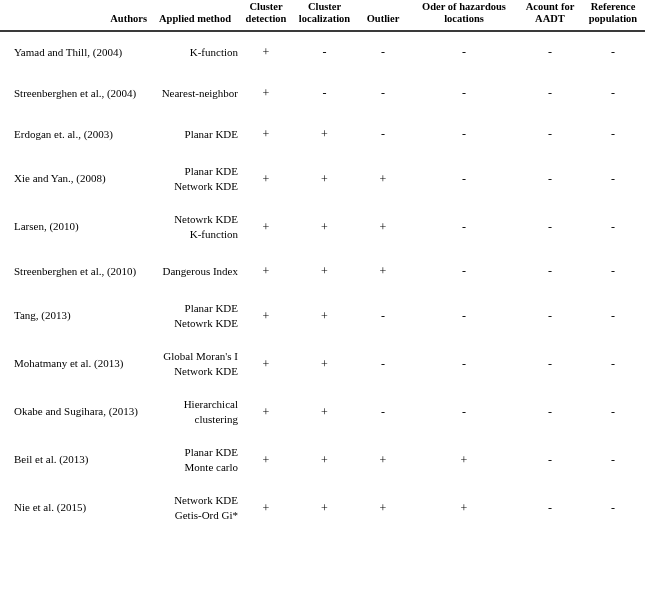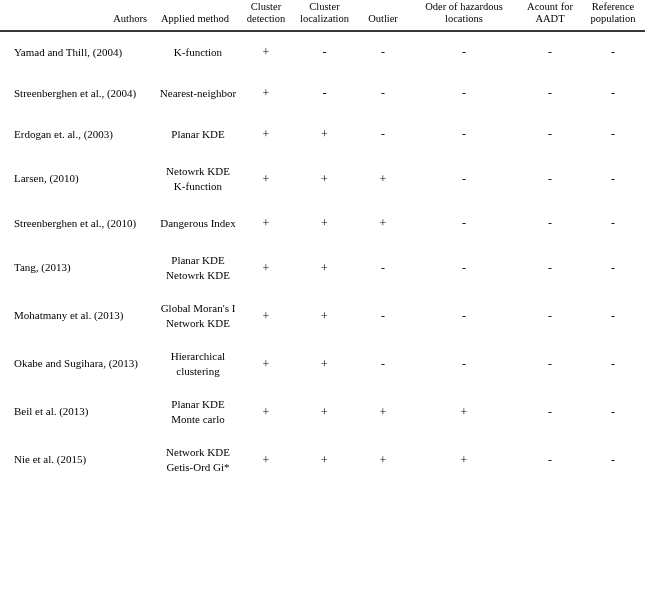--- a/index.html
+++ b/index.html
@@ -31,21 +31,21 @@
   col.c-method      { width: 90px;  }
   col.c-cdet        { width: 52px;  }
   col.c-cloc        { width: 65px;  }
   col.c-outlier     { width: 52px;  }
   col.c-order       { width: 110px; }
   col.c-aadt        { width: 62px;  }
   col.c-refpop      { width: 64px;  }
 
   
   thead th {
-    font-weight: normal;
+    font-weight: bold;
     font-size: 10.5px;
     line-height: 1.18;
     vertical-align: bottom;
     padding: 1px 3px 4px 3px;
     text-align: center;
     border-bottom: 2px solid #3a3a3a;
   }
   thead th.h-authors { text-align: right; }
   thead th.h-method  { text-align: center; }
 
@@ -56,21 +56,21 @@
     vertical-align: middle;
     padding: 0;
     height: 41px;
   }
   tbody td.cell-authors {
     text-align: left;
     padding-left: 14px;
     padding-right: 2px;
   }
   tbody td.cell-method {
-    text-align: center;
+    text-align: right;
     padding-left: 8px;
     padding-right: 2px;
   }
   tbody td.cell-mark {
     text-align: center;
     font-size: 12px;
   }
   tbody tr.tall td { height: 48px; }
 
   .method-line { display: block; white-space: nowrap; }
@@ -155,20 +155,33 @@
             <span class="method-line">Planar KDE</span>
           </td>
           <td class="cell-mark"><span class="mark-plus">+</span></td>
           <td class="cell-mark"><span class="mark-plus">+</span></td>
           <td class="cell-mark"><span class="mark-minus">-</span></td>
           <td class="cell-mark"><span class="mark-minus">-</span></td>
           <td class="cell-mark"><span class="mark-minus">-</span></td>
           <td class="cell-mark"><span class="mark-minus">-</span></td>
         </tr>
         <tr class="tall">
+          <td class="cell-authors">Xie and Yan., (2008)</td>
+          <td class="cell-method">
+            <span class="method-line">Planar KDE</span>
+            <span class="method-line">Network KDE</span>
+          </td>
+          <td class="cell-mark"><span class="mark-plus">+</span></td>
+          <td class="cell-mark"><span class="mark-plus">+</span></td>
+          <td class="cell-mark"><span class="mark-plus">+</span></td>
+          <td class="cell-mark"><span class="mark-minus">-</span></td>
+          <td class="cell-mark"><span class="mark-minus">-</span></td>
+          <td class="cell-mark"><span class="mark-minus">-</span></td>
+        </tr>
+        <tr class="tall">
           <td class="cell-authors">Larsen, (2010)</td>
           <td class="cell-method">
             <span class="method-line">Netowrk KDE</span>
             <span class="method-line">K-function</span>
           </td>
           <td class="cell-mark"><span class="mark-plus">+</span></td>
           <td class="cell-mark"><span class="mark-plus">+</span></td>
           <td class="cell-mark"><span class="mark-plus">+</span></td>
           <td class="cell-mark"><span class="mark-minus">-</span></td>
           <td class="cell-mark"><span class="mark-minus">-</span></td>

